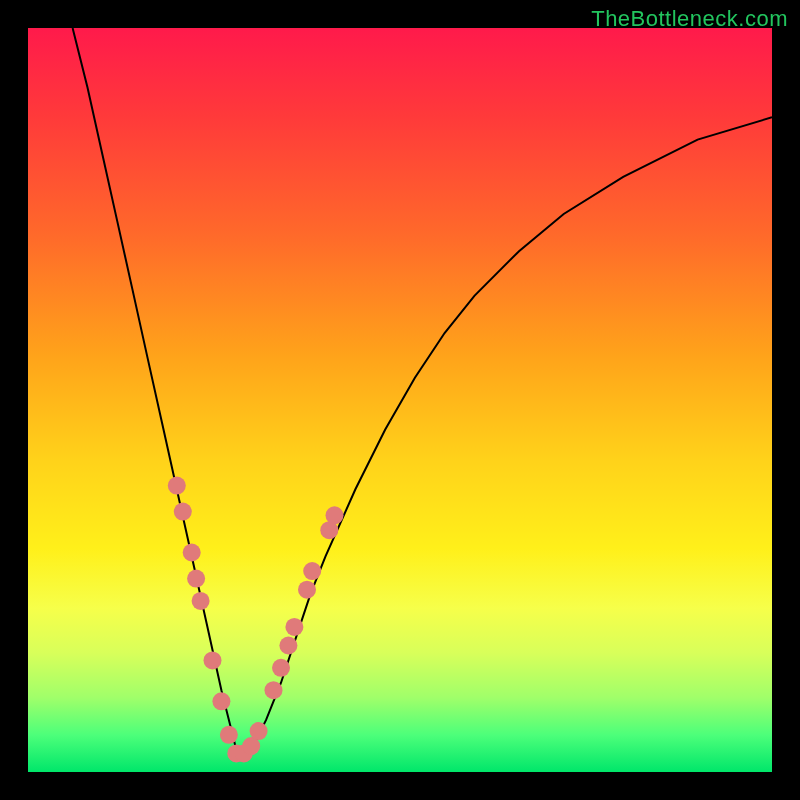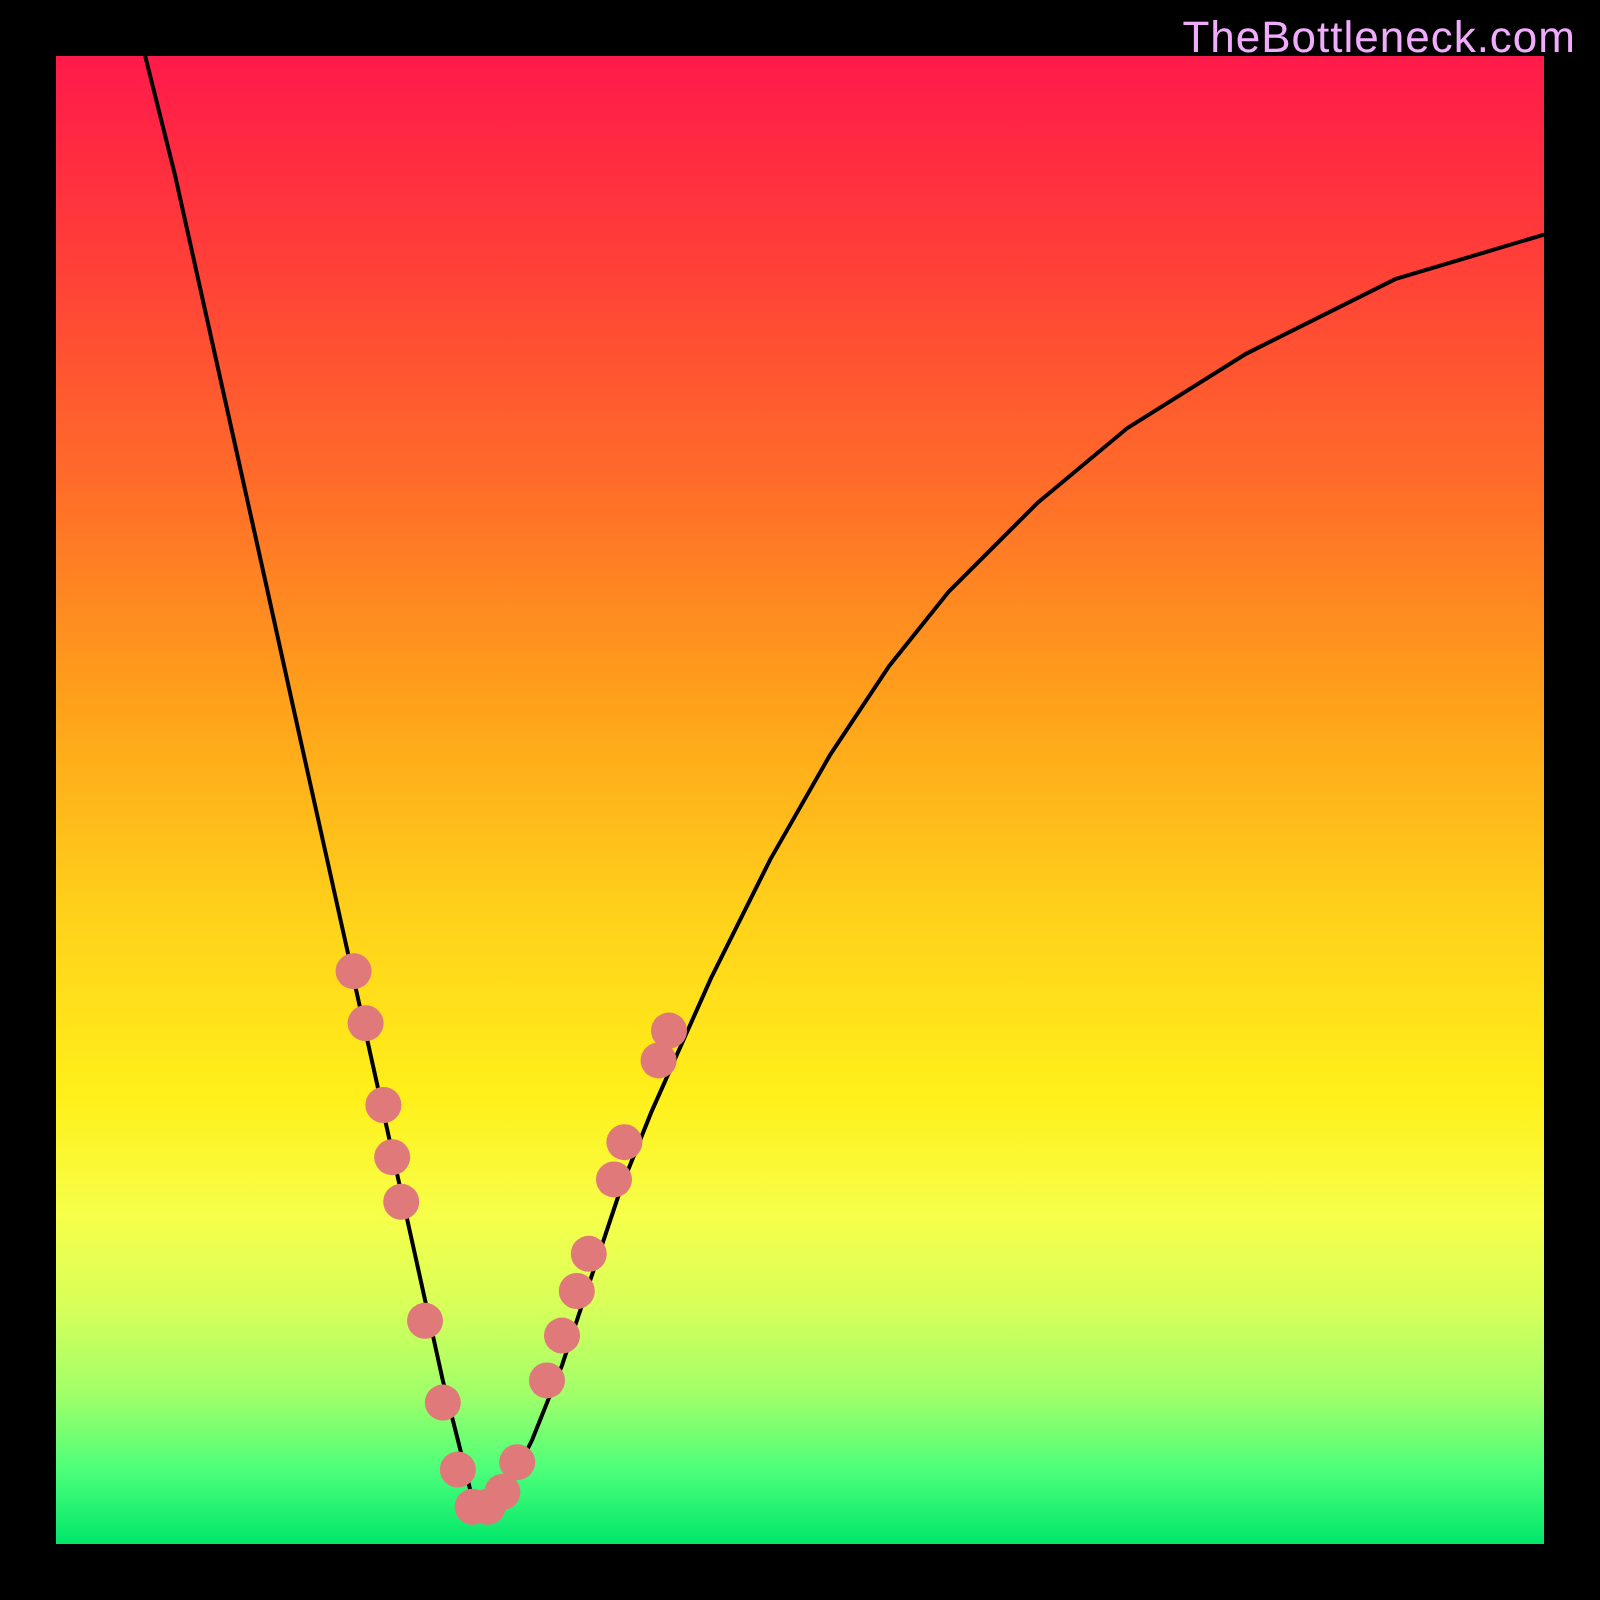--- a/index.html
+++ b/index.html
@@ -14,21 +14,21 @@
   .frame {
     position: relative;
     width: 800px;
     height: 800px;
     background: #000;
   }
   .watermark {
     position: absolute;
     top: 6px;
     right: 12px;
-    color: #f0abfc;
+    color: #22c55e;
     font-size: 22px;
     font-weight: 500;
     letter-spacing: 0.5px;
     z-index: 10;
   }
   .plot-area {
     position: absolute;
     left: 28px;
     top: 28px;
     width: 744px;

